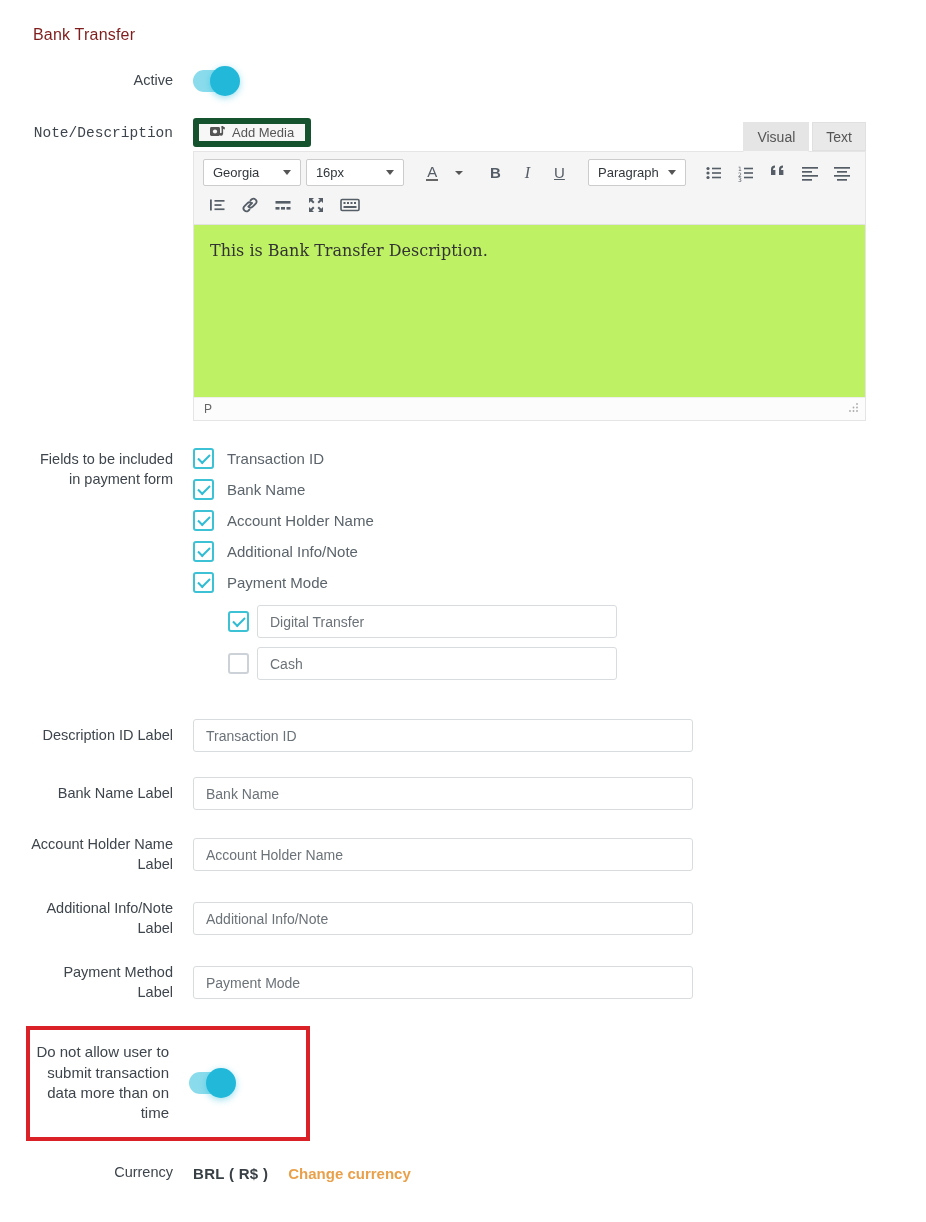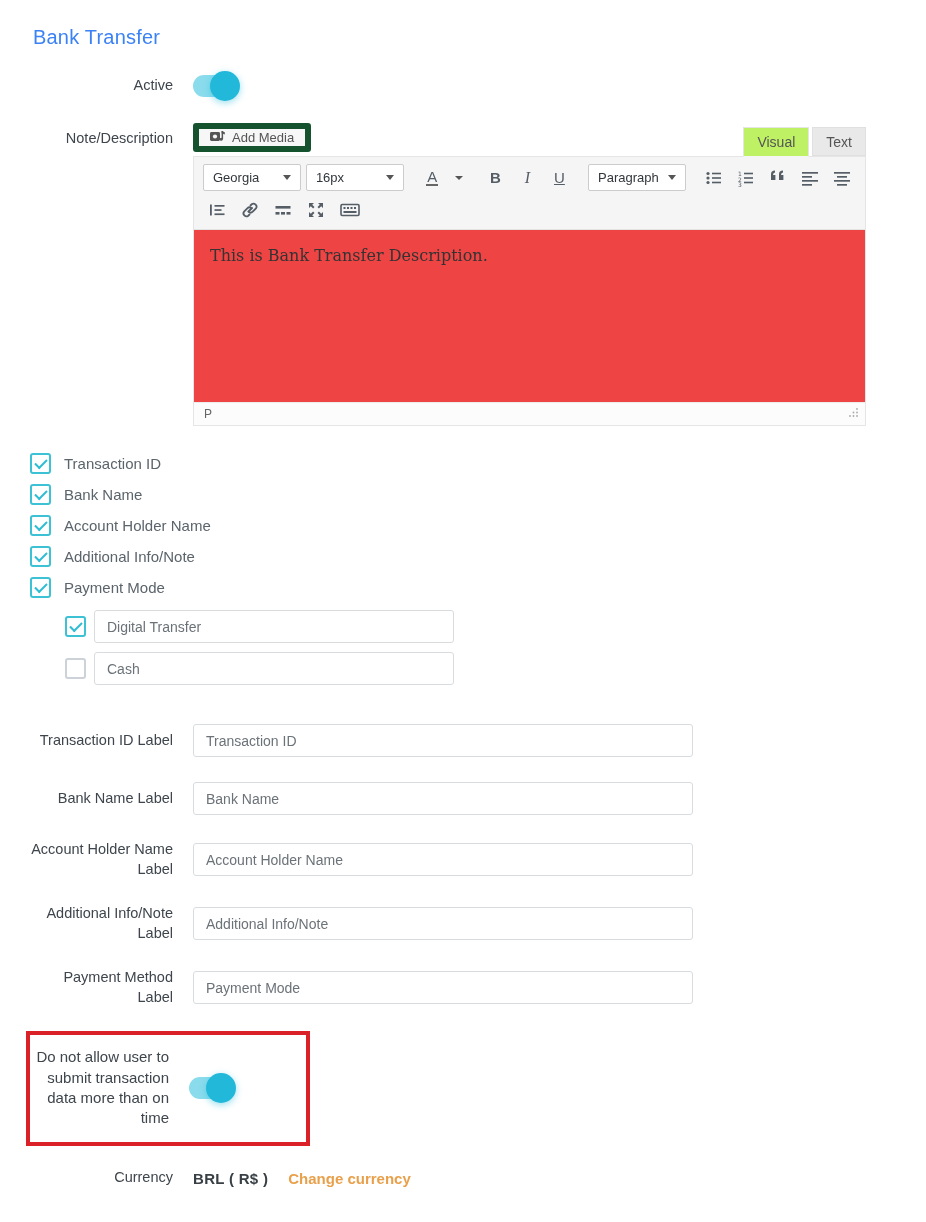--- a/index.html
+++ b/index.html
@@ -8,58 +8,58 @@
     --highlight-red:#da2128;
     --link-orange:#e9a04b;
     --label-color:#3e454c;
     --input-border:#d9dcdf;
     --input-text:#6b7278;
     --tb-icon:#555d66;
   }
   *{margin:0;padding:0;box-sizing:border-box;}
   body{background:#fff;font-family:"Liberation Sans","DejaVu Sans",sans-serif;}
   .page{width:926px;min-height:1222px;background:#fff;padding:26px 30px 40px 30px;position:relative;}
-  .page-title{font-size:20px;font-weight:400;color:#3b82f6;margin:0 0 26px 3px;letter-spacing:.2px;}
+  .page-title{font-size:16px;font-weight:400;color:#7f1d1d;margin:0 0 26px 3px;letter-spacing:.2px;}
 
   .form-row{display:flex;align-items:center;}
   .label-col{width:163px;min-width:163px;text-align:right;padding-right:20px;font-size:14.5px;color:var(--label-color);line-height:1.35;}
-  .label-col.top{align-self:flex-start;padding-top:6px;}
+  .label-col.top{align-self:flex-start;padding-top:6px;font-family:Liberation Mono, monospace;}
 
   
   .toggle{position:relative;width:44px;height:22px;border-radius:11px;background:var(--toggle-track);cursor:pointer;flex:0 0 auto;}
   .toggle .knob{position:absolute;top:-4px;left:2px;width:30px;height:30px;border-radius:50%;background:#c6ccd1;box-shadow:0 2px 7px rgba(34,184,217,.45);transition:left .1s;}
   .toggle.on .knob{left:auto;right:-3px;background:var(--accent);}
 
   .row-active{margin-bottom:26px;}
 
   
   .row-note{align-items:flex-start;}
   .editor{width:673px;}
   .editor-top{display:flex;justify-content:space-between;align-items:flex-end;}
   .add-media{display:inline-flex;align-items:center;gap:7px;height:29px;padding:0 11px;background:#f7f7f7;border:6px solid #14532d;border-radius:3px;color:#555;font-size:13px;cursor:pointer;font-family:inherit;margin-bottom:4px;}
   .tabs{display:flex;align-items:flex-end;}
   .tab{height:29px;padding:0 13px;display:flex;align-items:center;font-size:14px;color:#555;background:#e9e9e9;border:1px solid #e0e0e0;cursor:pointer;margin-left:3px;}
-  .tab.active{background:#bef264;border-color:#e5e5e5;border-bottom-color:#f5f5f5;margin-bottom:-1px;height:30px;position:relative;z-index:2;}
+  .tab.active{background:#e5e5e5;border-color:#e5e5e5;border-bottom-color:#f5f5f5;margin-bottom:-1px;height:30px;position:relative;z-index:2;}
 
   .editor-frame{border:1px solid #e5e5e5;position:relative;z-index:1;}
   .toolbar{background:#f5f5f5;border-bottom:1px solid #e2e2e2;padding:7px 9px 6px;}
   .tb-row{display:flex;align-items:flex-start;gap:5px;}
   .tb-row + .tb-row{margin-top:5px;}
   .tb-select{height:27px;background:#fff;border:1px solid #ccc;border-radius:2px;display:flex;align-items:center;justify-content:space-between;padding:0 9px;font-size:13px;color:#32373c;width:112px;cursor:pointer;}
   .caret{width:0;height:0;border-left:4px solid transparent;border-right:4px solid transparent;border-top:5px solid #555;display:inline-block;}
   .tb-btn{height:27px;min-width:27px;border:none;background:transparent;color:var(--tb-icon);font-size:15px;display:inline-flex;align-items:center;justify-content:center;cursor:pointer;font-family:inherit;padding:0 4px;}
   .tb-btn svg{display:block;}
   .btn-bold{font-weight:700;}
   .btn-italic{font-style:italic;font-family:"Liberation Serif","DejaVu Serif",serif;font-size:16px;}
   .btn-underline{text-decoration:underline;}
   .a-color{border-bottom:2px solid #666;line-height:15px;padding:0 1px;font-size:15px;}
   .color-caret-btn{min-width:16px;padding:0 2px;}
   .tb-spacer{width:6px;}
 
-  .editor-content{height:172px;background:#ef4444;padding:15px 16px;font-family:"DejaVu Serif","Liberation Serif",serif;font-size:16px;color:#333;line-height:1.4;cursor:text;}
+  .editor-content{height:172px;background:#bef264;padding:15px 16px;font-family:"DejaVu Serif","Liberation Serif",serif;font-size:16px;color:#333;line-height:1.4;cursor:text;}
   .statusbar{height:23px;border-top:1px solid #eee;display:flex;justify-content:space-between;align-items:center;padding:0 6px 0 10px;font-size:12px;color:#666;background:#fcfcfc;}
 
   
   .row-fields{margin-top:26px;align-items:flex-start;}
   .label-col.fields-label{padding-top:3px;}
   .cb-row{display:flex;align-items:center;height:22px;margin-bottom:9px;}
   .checkbox{width:21px;height:21px;border:2px solid #ccd2d7;border-radius:3px;background:#fff;position:relative;cursor:pointer;flex:0 0 auto;}
   .checkbox.checked{border-color:#3dc1d5;}
   .checkbox.checked::after{content:"";position:absolute;left:3px;top:4px;width:10px;height:5px;border-left:2px solid #2fbcd4;border-bottom:2px solid #2fbcd4;transform:rotate(-45deg);}
   .cb-label{margin-left:13px;font-size:15px;color:#5b646b;}
@@ -268,20 +268,21 @@
                 <circle cx="5.5" cy="5.5" r="0.9" fill="#aaa"></circle>
                 <circle cx="5.5" cy="9" r="0.9" fill="#aaa"></circle>
                 <circle cx="2" cy="9" r="0.9" fill="#aaa"></circle>
               </svg></span>
         </div>
       </div>
     </div>
   </div>
 
   <div class="form-row row-fields">
+    <div class="label-col fields-label">Fields to be included in payment form</div>
     <div>
       <div class="cb-row">
         <span class="checkbox checked on"></span>
         <span class="cb-label">Transaction ID</span>
       </div>
       <div class="cb-row">
         <span class="checkbox checked on"></span>
         <span class="cb-label">Bank Name</span>
       </div>
       <div class="cb-row">
@@ -304,21 +305,21 @@
         </div>
         <div class="pm-row">
           <span class="checkbox"></span>
           <input class="pm-input" type="text" value="Cash" style="">
         </div>
       </div>
     </div>
   </div>
 
   <div class="form-row li-row row-fields-gap">
-    <div class="label-col">Transaction ID Label</div>
+    <div class="label-col">Description ID Label</div>
     <input class="label-input" type="text" value="Transaction ID" style="">
   </div>
   <div class="form-row li-row">
     <div class="label-col">Bank Name Label</div>
     <input class="label-input" type="text" value="Bank Name" style="">
   </div>
   <div class="form-row li-row">
     <div class="label-col">Account Holder Name Label</div>
     <input class="label-input" type="text" value="Account Holder Name" style="">
   </div>

